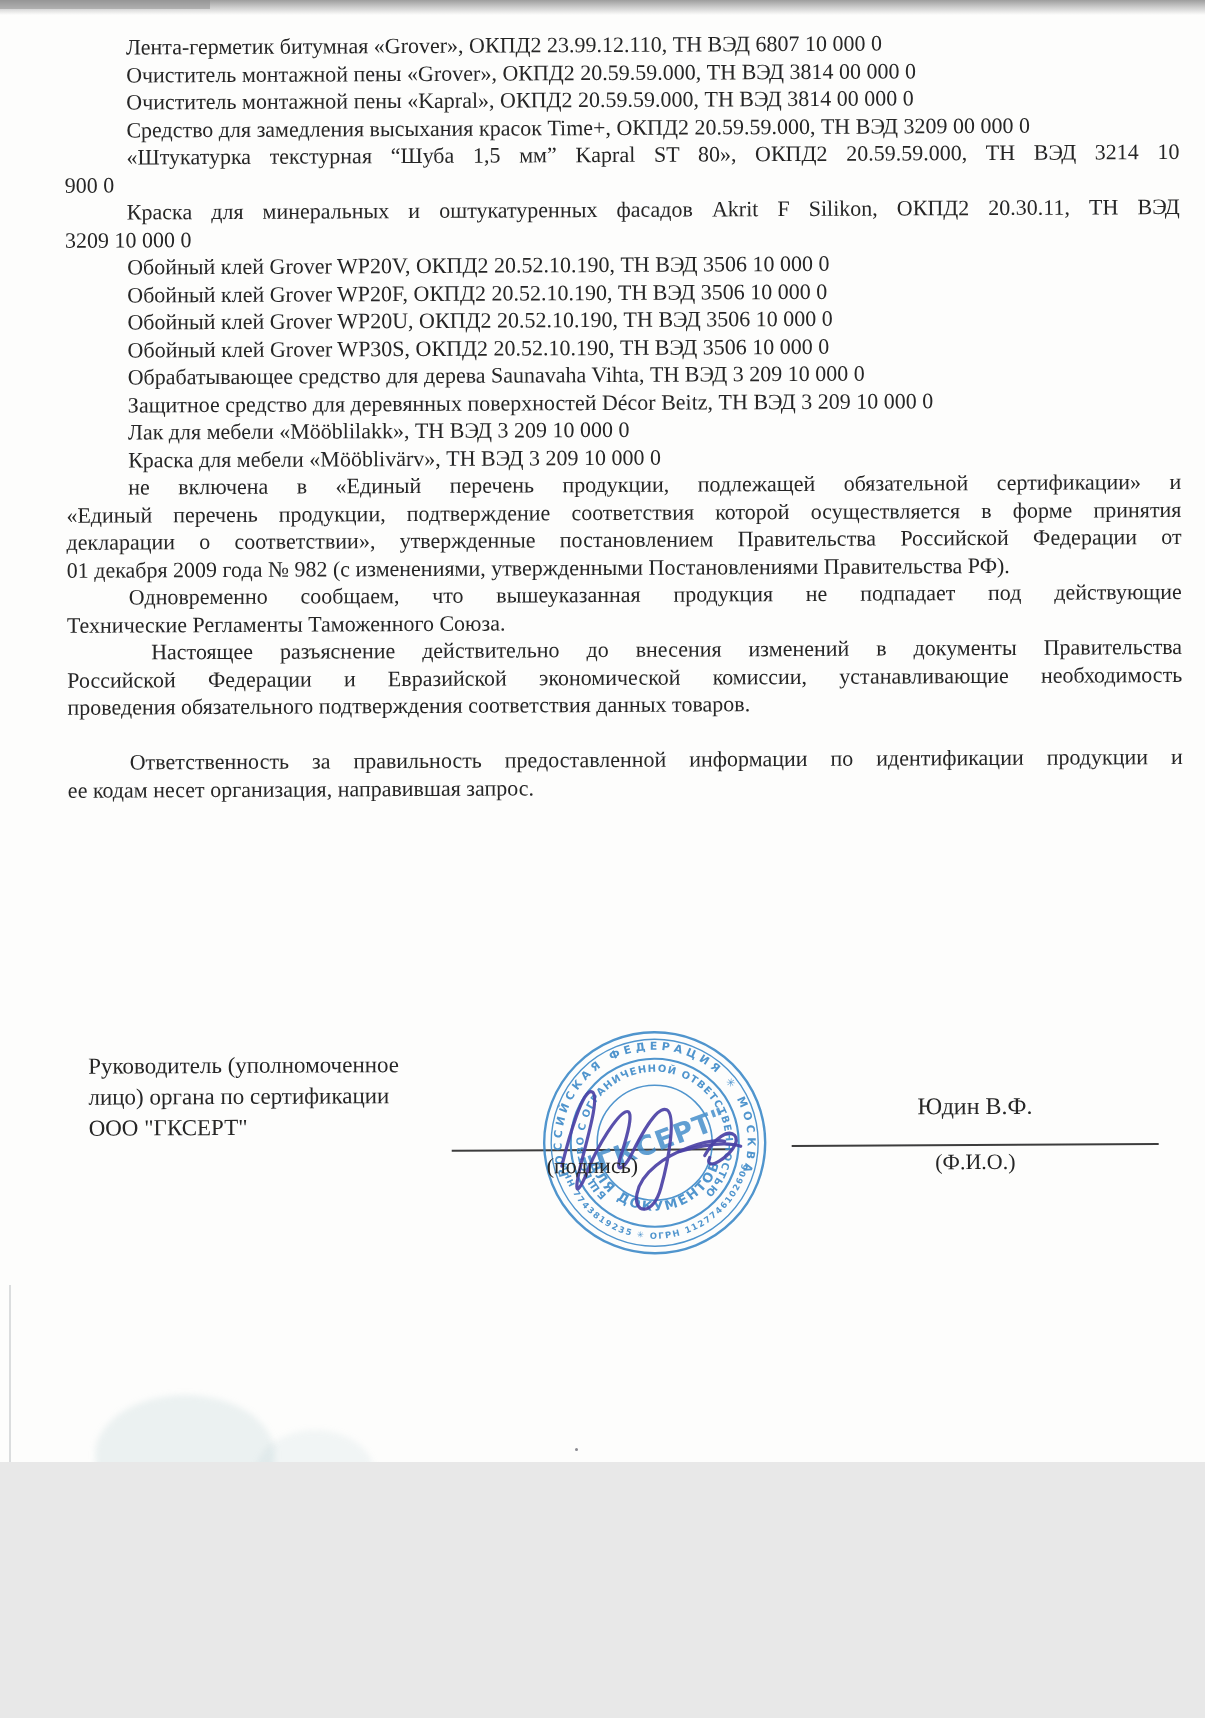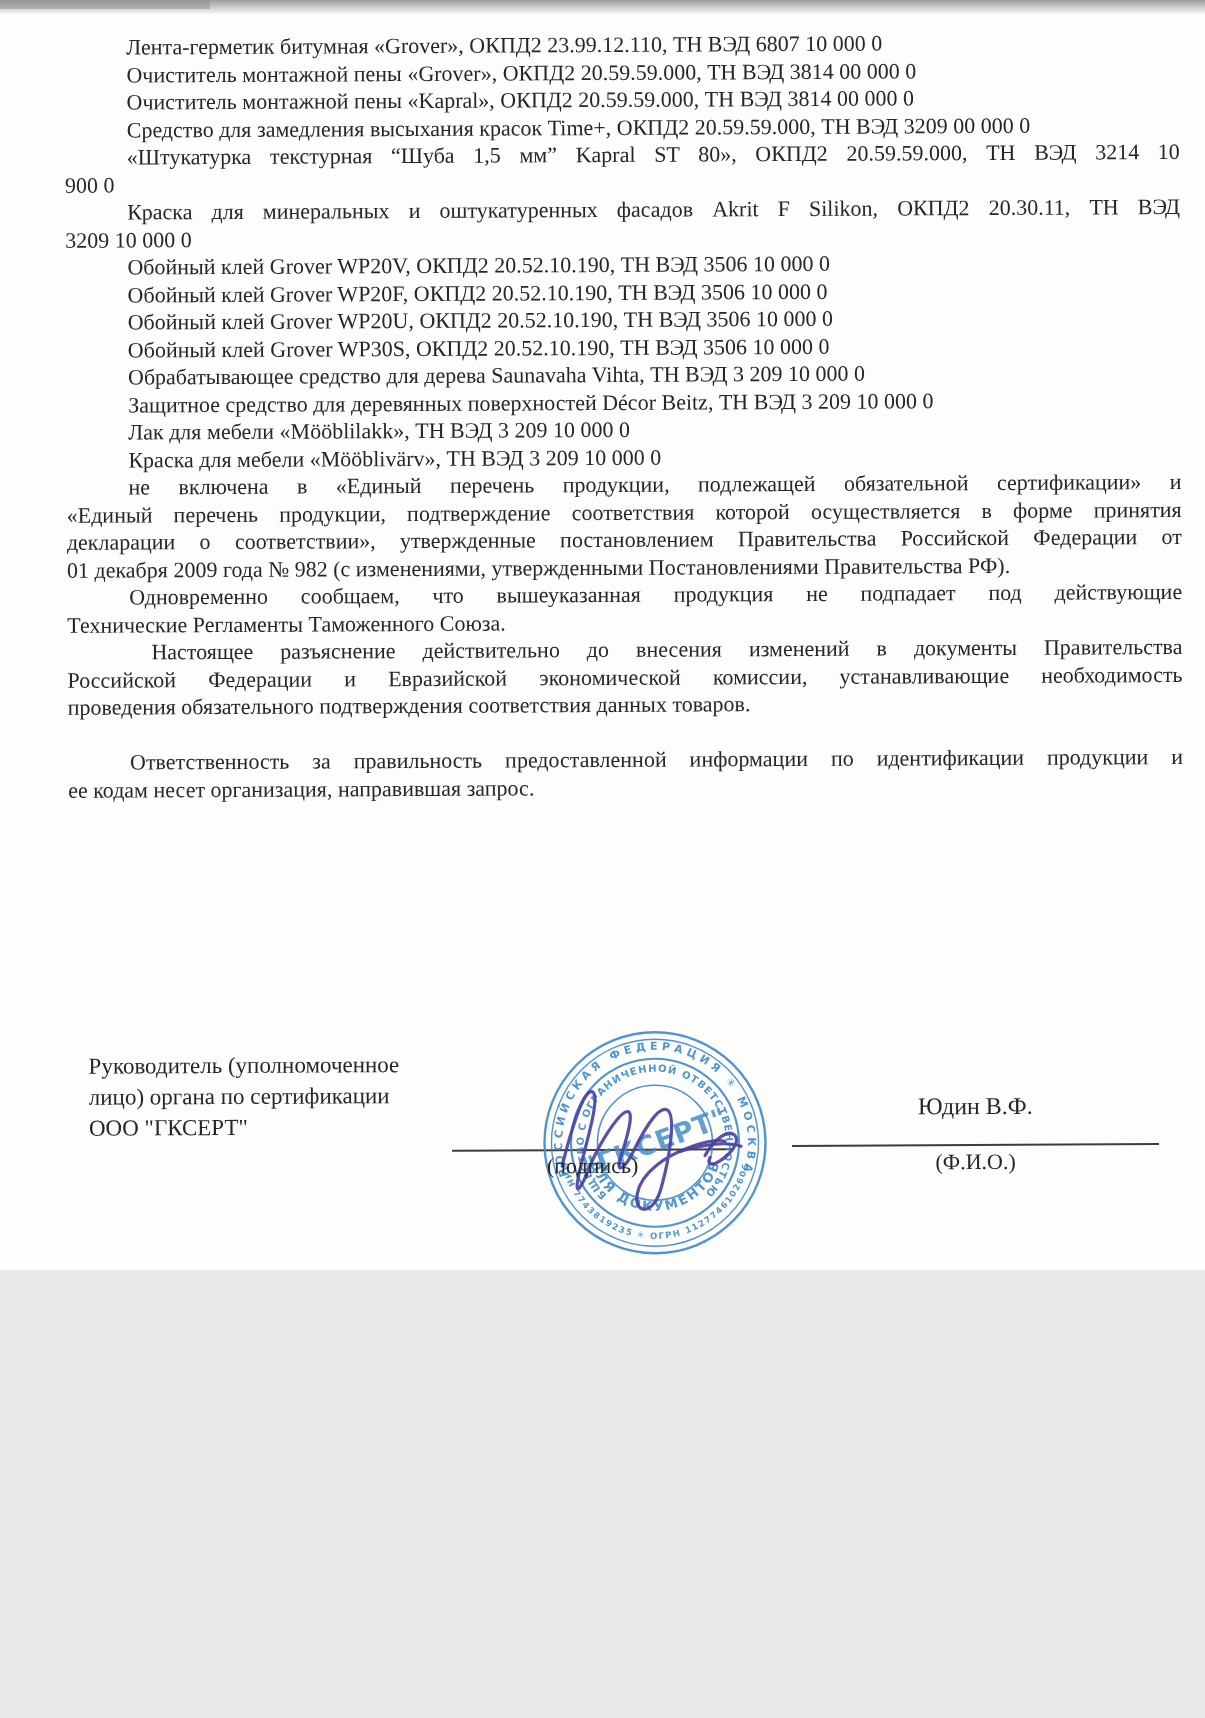--- a/index.html
+++ b/index.html
@@ -1,16 +1,16 @@
 <!DOCTYPE html>
 <html><head>
 <meta charset="utf-8">
 <style>
   html,body{margin:0;padding:0;background:#e8e8e8;}
-  .page{position:relative;width:1205px;height:1270px;background:#fdfdfc;overflow:hidden;
+  .page{position:relative;width:1205px;height:1462px;background:#fdfdfc;overflow:hidden;
         font-family:"Liberation Serif",serif;color:#262626;}
   .scan-top-band{position:absolute;left:0;top:0;width:100%;height:15px;
         background:linear-gradient(#9d9d9d 0%,#c9c9c9 45%,rgba(255,255,255,0) 100%);}
   .scan-top-corner{position:absolute;left:0;top:0;width:210px;height:9px;background:#8f8f8f;opacity:.55;}
   .content{position:absolute;left:0;top:0;width:100%;height:100%;transform:rotate(-0.3deg);transform-origin:50% 30%;}
   .textblock{position:absolute;left:66px;top:31px;width:1115px;font-size:22px;line-height:27.5px;}
   .ln{height:27.5px;white-space:nowrap;}
   .j{white-space:normal;text-align:justify;text-align-last:justify;}
   .ind{padding-left:62px;}
   .ind2{padding-left:84px;}

